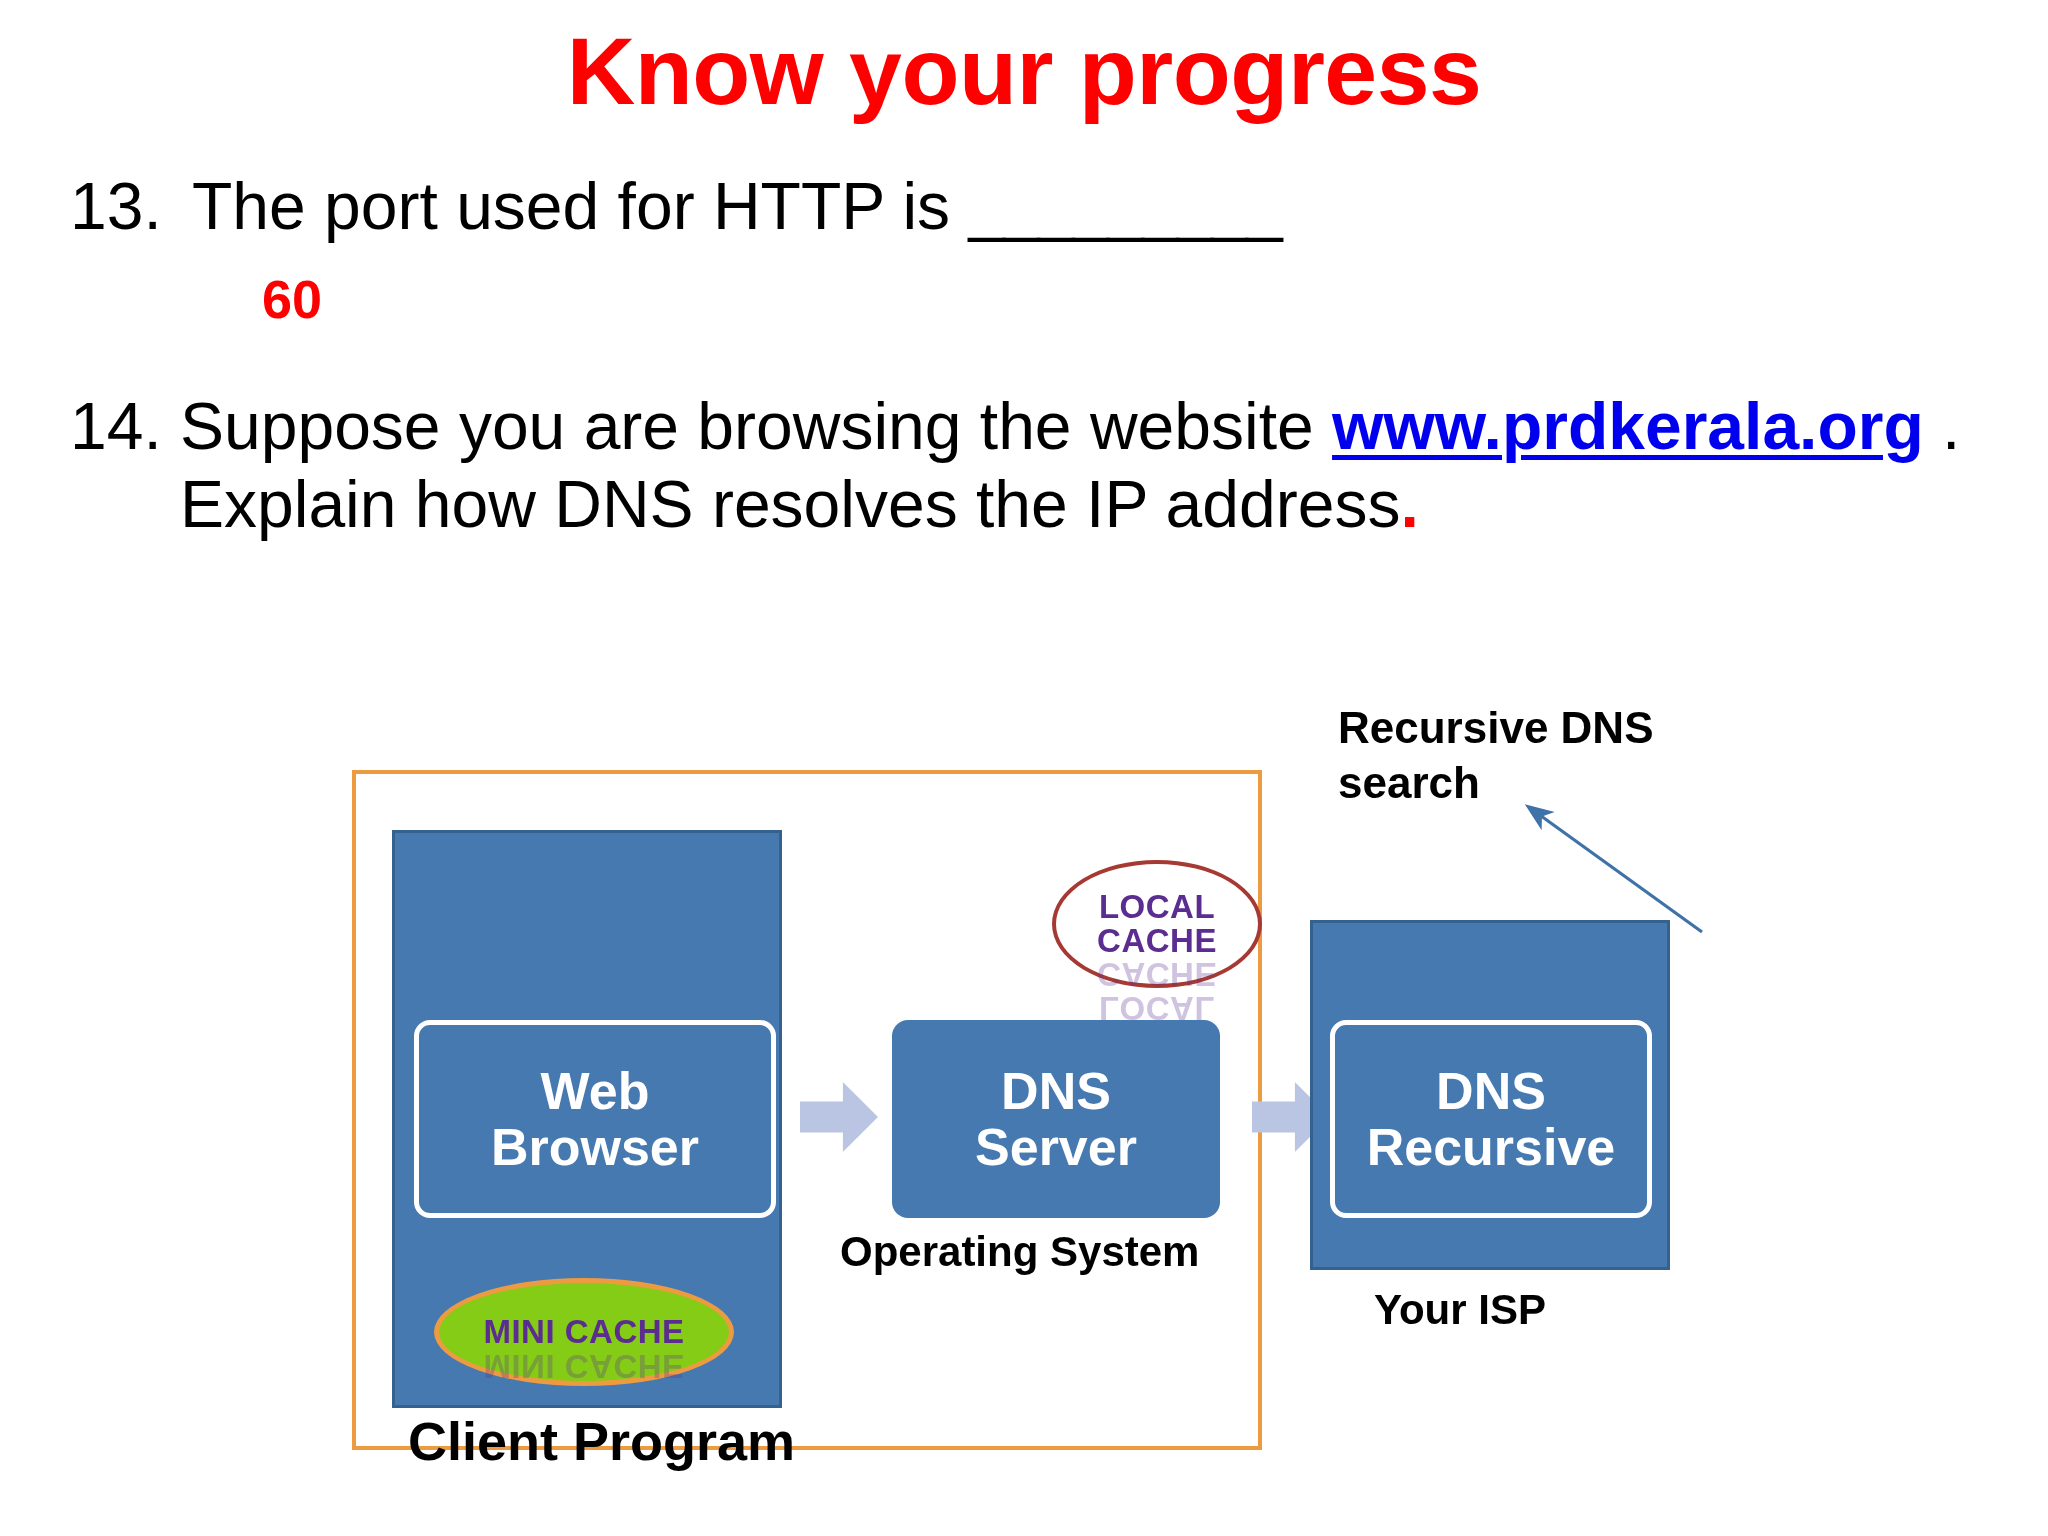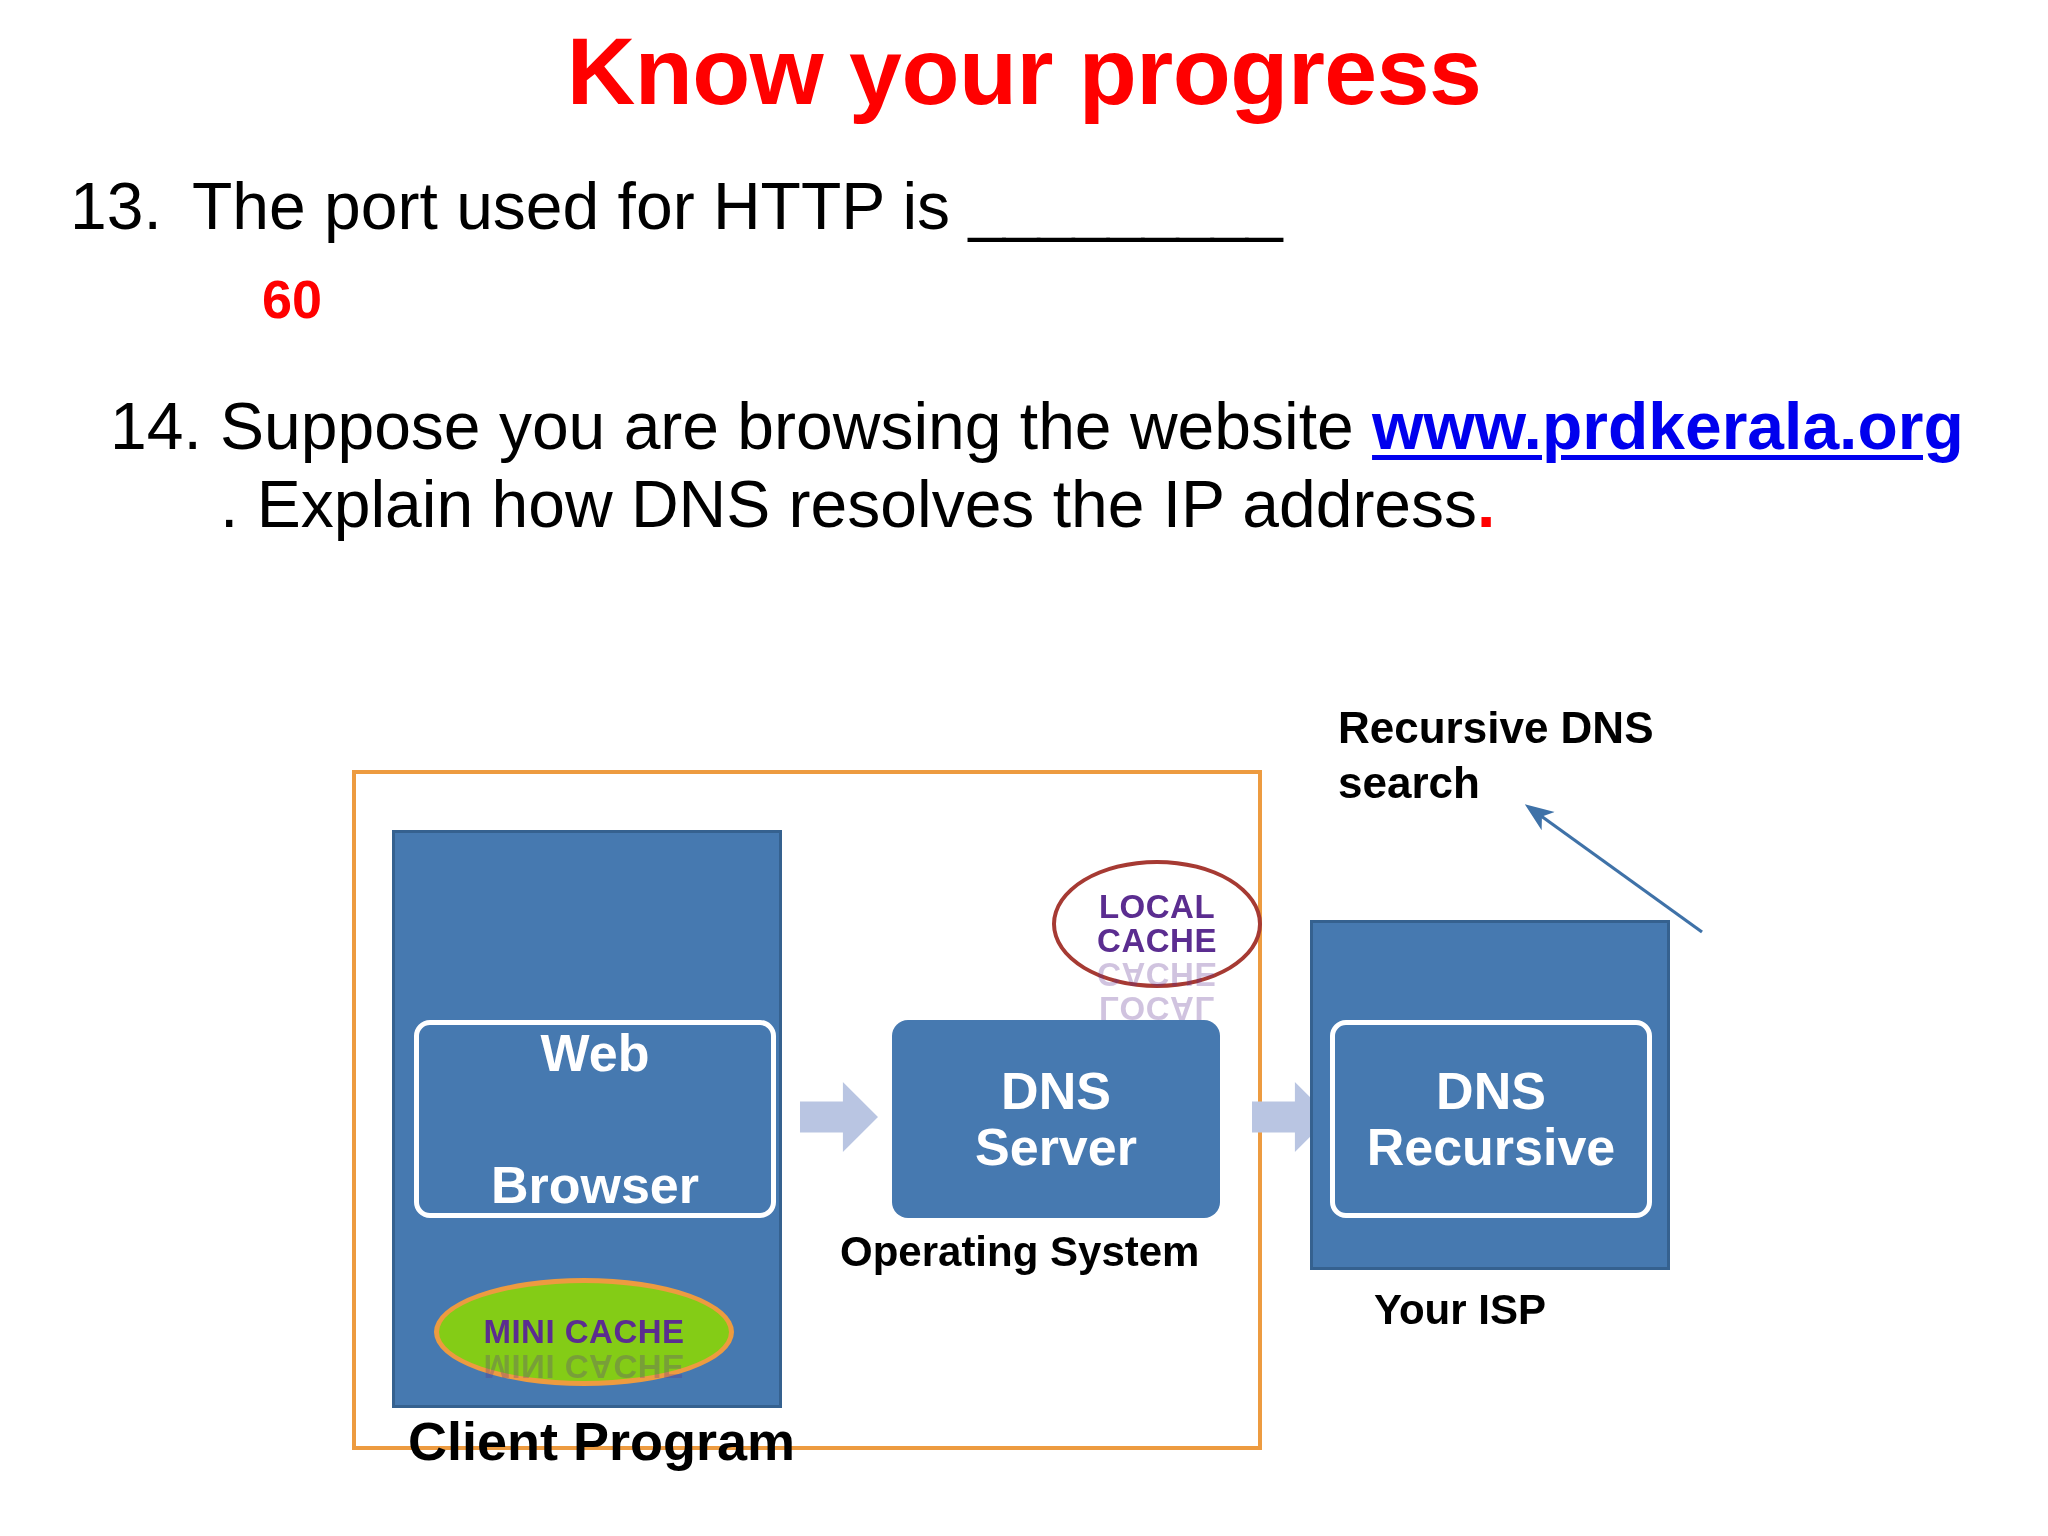--- a/index.html
+++ b/index.html
@@ -59,21 +59,21 @@
   #answer-13 {
     margin: 22px 0 0 192px;
     font-size: 54px;
     font-weight: bold;
     color: #FF0000;
   }
 
   #q14 {
     margin-top: 58px;
   }
-  #q14 .q-num { width: 110px; margin-left: 40px; }
+  #q14 .q-num { width: 110px; }
   #q14 .q-body { max-width: 1830px; }
   .link-text {
     color: #0000EE;
     font-weight: bold;
     text-decoration: underline;
     text-decoration-thickness: 5px;
     text-underline-offset: 6px;
   }
   .red-dot { color: #FF0000; font-weight: bold; }
 
@@ -115,21 +115,21 @@
     left: 62px;
     top: 258px;
     width: 362px;
     height: 198px;
     border: 5px solid #ffffff;
     border-radius: 16px;
     box-sizing: border-box;
     display: flex;
     flex-direction: column;
     align-items: center;
-    justify-content: space-between;
+    justify-content: center;
     color: #ffffff;
     font-size: 52px;
     font-weight: bold;
     line-height: 1.08;
   }
 
   
   #dns-server-box {
     position: absolute;
     left: 540px;

